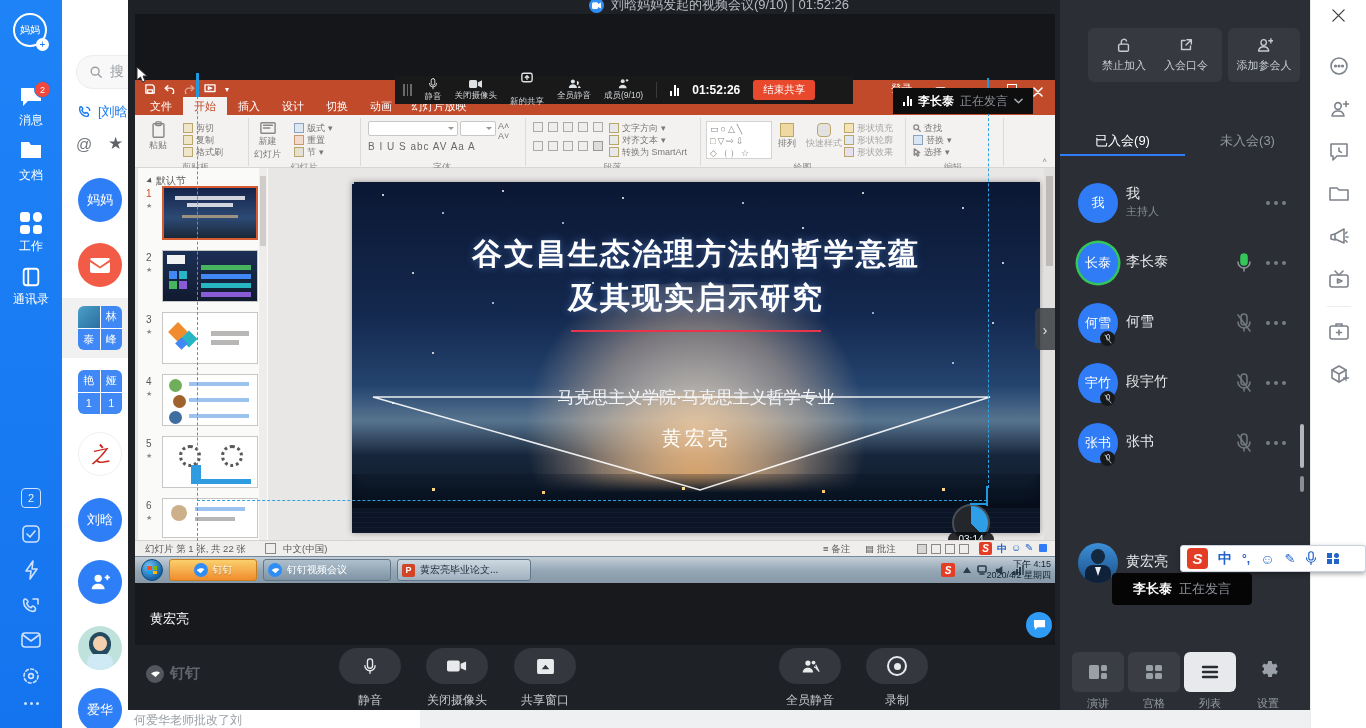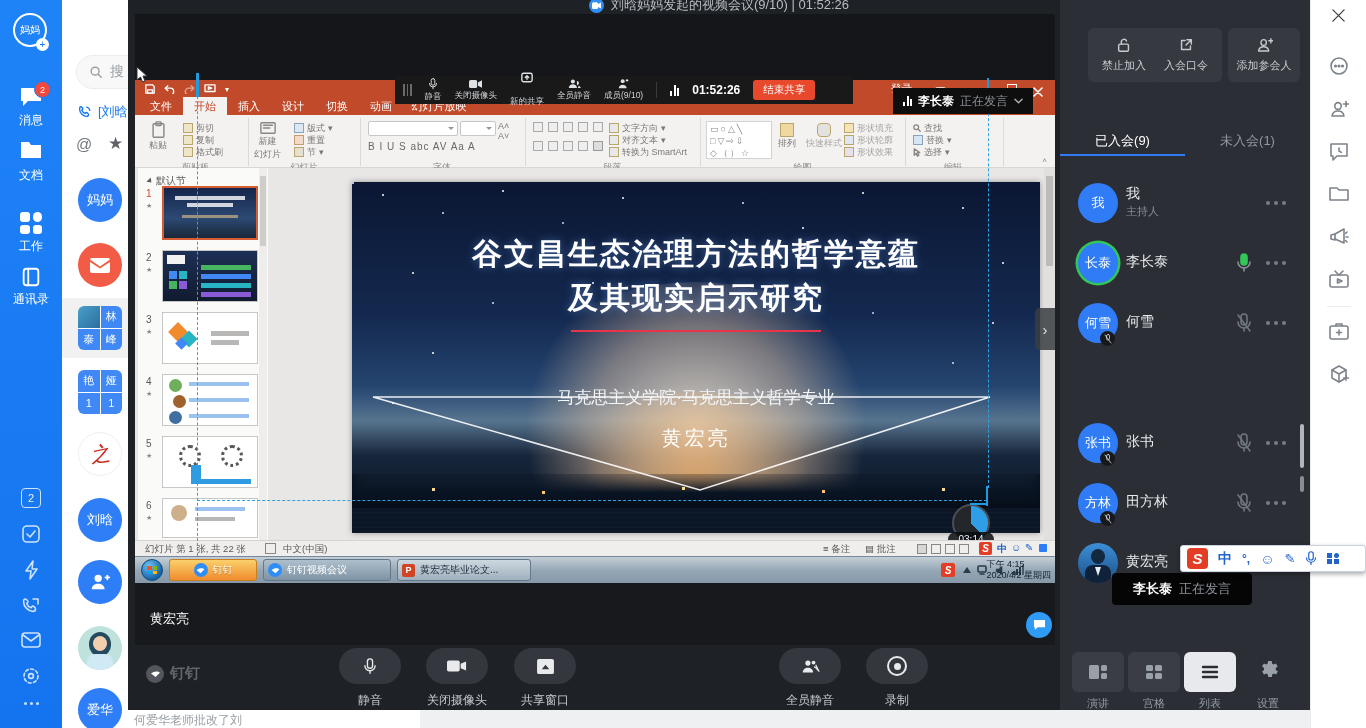--- a/index.html
+++ b/index.html
@@ -535,21 +535,21 @@
     <svg class="fil" width="11" height="11" viewBox="0 0 12 12" style="position:absolute;left:860px;top:8px;fill:#2b3a47">
         <path d="M1 4h3l4-3v10L4 8H1z"></path>
       </svg>
     <div style="position:absolute;left:878px;top:8px;display:flex;align-items:flex-end;gap:1px">
       <i style="width:2px;height:4px;background:#2b3a47"></i>
         <i style="width:2px;height:6px;background:#2b3a47"></i>
         <i style="width:2px;height:8px;background:#2b3a47"></i>
         <i style="width:2px;height:10px;background:#4a5a67"></i>
     </div>
     <div style="position:absolute;left:850px;top:2px;width:68px;height:0"></div>
-    <div style="position:absolute;right:4px;top:2px;font-size:9px;color:#122330;line-height:11px">
+    <div style="position:absolute;right:4px;top:2px;text-align:right;font-size:9px;color:#122330;line-height:11px">
       <div>下午 4:15</div>
       <div>2020/4/2 星期四</div>
     </div>
   </div>
 
   <div class="abs guide" style="left:197px;top:76px;height:480px"></div>
   <div class="abs" style="left:196px;top:73px;width:3px;height:24px;background:#1e9be0;z-index:12"></div>
   <div class="abs guide" style="left:988px;top:98px;height:390px"></div>
   <div class="abs" style="left:987px;top:78px;width:2px;height:22px;background:#1e9be0;z-index:12"></div>
   <div class="abs guideh" style="left:197px;top:500px;width:790px"></div>
@@ -706,21 +706,21 @@
     </div>
     <div class="abtn" style="left:168px">
       <svg class="ic" width="17" height="16" viewBox="0 0 20 18">
           <ellipse cx="9" cy="6" rx="3.2" ry="3.4"></ellipse>
           <path d="M3 16c.5-3.5 3-5 6-5s5.5 1.5 6 5z"></path>
           <path d="M15 4h5M17.5 1.5v5"></path>
         </svg>
       <span>添加参会人</span>
     </div>
     <div class="abs" style="left:0;top:132px;width:125px;text-align:center;font-size:13px;color:#fff">已入会(9)</div>
-    <div class="abs" style="left:125px;top:132px;width:125px;text-align:center;font-size:13px;color:#9097a0">未入会(1)</div>
+    <div class="abs" style="left:125px;top:132px;width:125px;text-align:center;font-size:13px;color:#9097a0">未入会(3)</div>
     <div class="abs" style="left:0;top:154px;width:125px;height:2px;background:#2f7cf6"></div>
 
     <div class="mrow" style="top:173px">
       <div class="mav">我</div>
       <div class="mname" style="top:12px">我</div>
       <div class="abs" style="left:66px;top:31px;font-size:11px;color:#878e96">主持人</div>
       <div class="dots3">
           <i></i>
           <i></i>
           <i></i>
@@ -754,50 +754,50 @@
           <path d="M2 9a6 6 0 0 0 12 0"></path>
           <line x1="8" y1="15" x2="8" y2="18"></line>
           <line x1="2" y1="2" x2="14" y2="18"></line>
         </svg>
       <div class="dots3">
           <i></i>
           <i></i>
           <i></i>
         </div>
     </div>
+    <div class="mrow" style="top:353px">
+      <div class="mav">宇竹</div>
+      <div class="mb">
+          <svg class="ic" width="8" height="10" viewBox="0 0 16 20">
+            <rect x="5" y="1" width="6" height="11" rx="3"></rect>
+            <line x1="2" y1="2" x2="14" y2="18"></line>
+          </svg>
+        </div>
+      <div class="mname">段宇竹</div>
+      <svg class="ic micpos" width="16" height="20" viewBox="0 0 16 20" style="color:#70767e">
+          <rect x="5" y="1" width="6" height="11" rx="3"></rect>
+          <path d="M2 9a6 6 0 0 0 12 0"></path>
+          <line x1="8" y1="15" x2="8" y2="18"></line>
+          <line x1="2" y1="2" x2="14" y2="18"></line>
+        </svg>
+      <div class="dots3">
+          <i></i>
+          <i></i>
+          <i></i>
+        </div>
+    </div>
     <div class="mrow" style="top:413px">
       <div class="mav">张书</div>
       <div class="mb">
           <svg class="ic" width="8" height="10" viewBox="0 0 16 20">
             <rect x="5" y="1" width="6" height="11" rx="3"></rect>
             <line x1="2" y1="2" x2="14" y2="18"></line>
           </svg>
         </div>
       <div class="mname">张书</div>
-      <svg class="ic micpos" width="16" height="20" viewBox="0 0 16 20" style="color:#70767e">
-          <rect x="5" y="1" width="6" height="11" rx="3"></rect>
-          <path d="M2 9a6 6 0 0 0 12 0"></path>
-          <line x1="8" y1="15" x2="8" y2="18"></line>
-          <line x1="2" y1="2" x2="14" y2="18"></line>
-        </svg>
-      <div class="dots3">
-          <i></i>
-          <i></i>
-          <i></i>
-        </div>
-    </div>
-    <div class="mrow" style="top:473px">
-      <div class="mav">方林</div>
-      <div class="mb">
-          <svg class="ic" width="8" height="10" viewBox="0 0 16 20">
-            <rect x="5" y="1" width="6" height="11" rx="3"></rect>
-            <line x1="2" y1="2" x2="14" y2="18"></line>
-          </svg>
-        </div>
-      <div class="mname">田方林</div>
       <svg class="ic micpos" width="16" height="20" viewBox="0 0 16 20" style="color:#70767e">
           <rect x="5" y="1" width="6" height="11" rx="3"></rect>
           <path d="M2 9a6 6 0 0 0 12 0"></path>
           <line x1="8" y1="15" x2="8" y2="18"></line>
           <line x1="2" y1="2" x2="14" y2="18"></line>
         </svg>
       <div class="dots3">
           <i></i>
           <i></i>
           <i></i>

